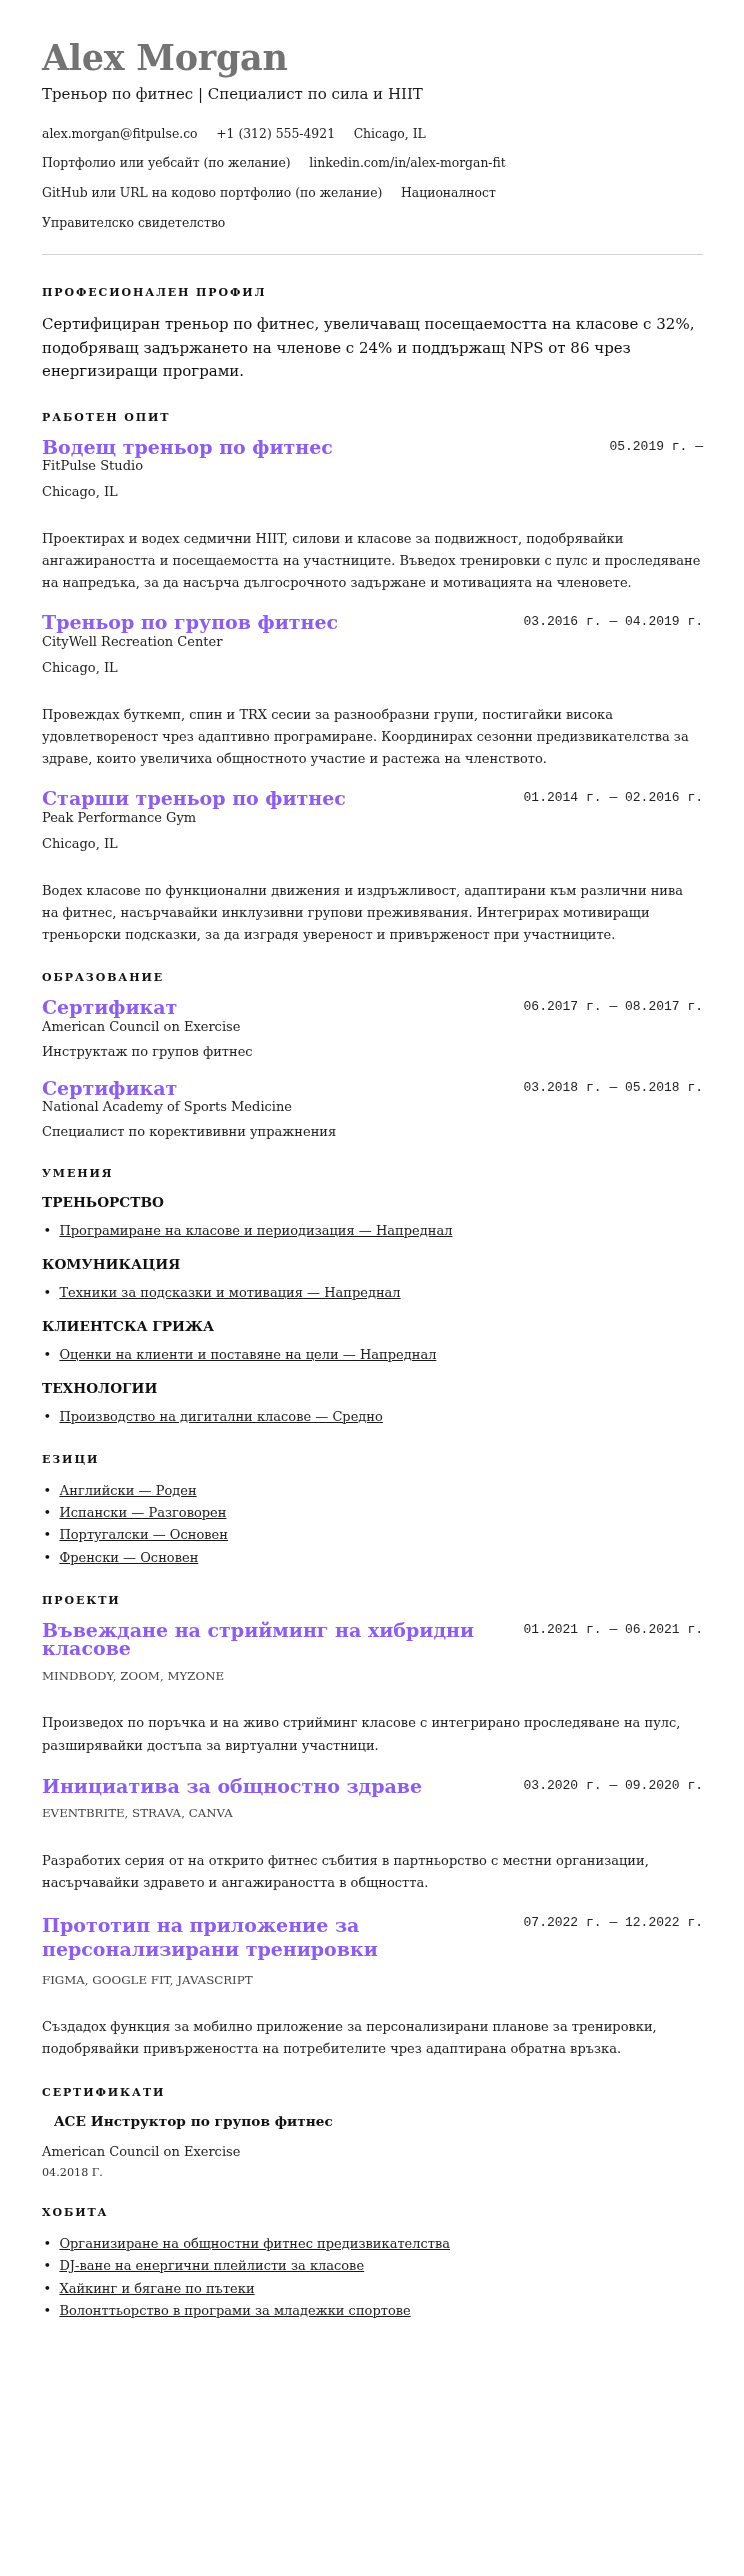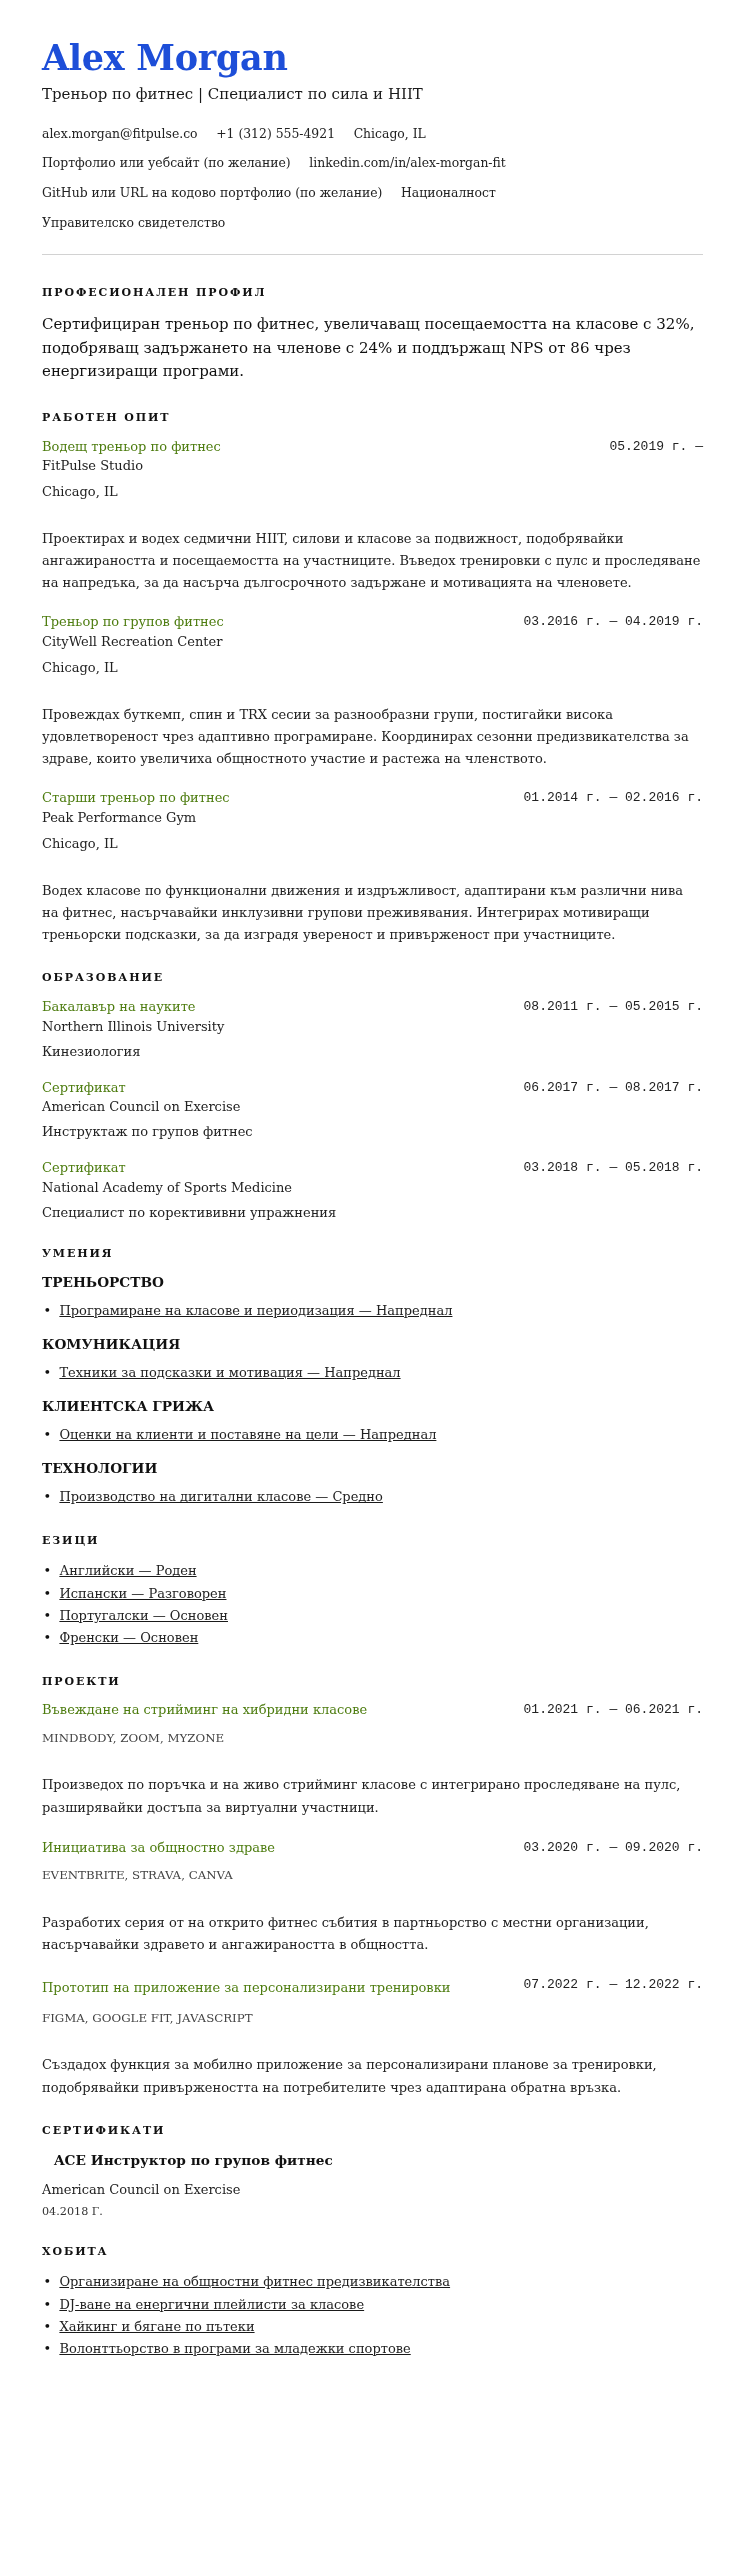--- a/index.html
+++ b/index.html
@@ -1,27 +1,27 @@
 <!DOCTYPE html>
 <html style="font-size:10px"><head>
 <meta charset="utf-8">
 <style>
   html, body { margin: 0; padding: 0; background: #ffffff; }
   body { width: 745px; min-height: 2576px; font-family: "DejaVu Serif", serif; color: #1a1a1a; }
   .page { padding: 35px 42px 25px 42px; box-sizing: border-box; width: 745px; }
-  .name { font-size: 35px; font-weight: bold; margin: 0; line-height: 45px; color: #1d4ed8; letter-spacing: -0.3px; }
+  .name { font-size: 35px; font-weight: bold; margin: 0; line-height: 45px; color: #737373; letter-spacing: -0.3px; }
   .headline { font-size: 15px; margin: 3.7px 0 21px 0; line-height: 21px; color: #1a1a1a; }
   .contact-line { font-size: 12.4px; line-height: 16px; margin: 0 0 13.7px 0; color: #222; }
   .contact-line span + span { margin-left: 18.6px; }
   .divider { border: none; border-top: 1.2px solid #d2d2d2; margin: 23.6px 0 31px 0; }
   .section-title { font-size: 11px; font-weight: bold; letter-spacing: 1.9px; margin: 0 0 13.7px 0; color: #111; text-transform: uppercase; }
   .summary { font-size: 15px; line-height: 23.6px; margin: 0 0 27px 0; color: #111; }
   .entry { margin-bottom: 18.6px; }
   .entry-head { display: flex; justify-content: space-between; align-items: flex-start; }
-  .entry-title { font-size: 13px; font-weight: normal; line-height: 18.6px; margin: 0; color: #4d7c0f; max-width: 435px; }
+  .entry-title { font-size: 19px; font-weight: bold; line-height: 18.6px; margin: 0; color: #8b5cf6; max-width: 435px; }
   .entry-date { font-size: 13px; line-height: 18.6px; color: #222; white-space: nowrap; font-family: Liberation Mono, monospace; }
   .entry-org { font-size: 13px; line-height: 18.6px; color: #222; margin: 1.2px 0 0 0; }
   .entry-loc { font-size: 13px; line-height: 18.6px; color: #222; margin: 7.4px 0 0 0; }
   .entry-desc { font-size: 13px; line-height: 22.3px; color: #222; margin: 26px 0 0 0; }
   .edu .entry-loc { margin-top: 6.2px; }
   .edu .entry { margin-bottom: 17.4px; }
   .tags { font-size: 11.8px; color: #444; margin: 10px 0 0 0; line-height: 17.4px; }
   .proj .entry-desc { margin-top: 27px; }
   .proj .entry { margin-bottom: 20px; }
   .skill-group-title { font-size: 13.7px; font-weight: bold; margin: 0 0 8.7px 0; color: #111; line-height: 17.4px; }
@@ -94,28 +94,20 @@
       </div>
       <div class="entry-org">Peak Performance Gym</div>
       <div class="entry-loc">Chicago, IL</div>
       <p class="entry-desc">Водех класове по функционални движения и издръжливост, адаптирани към различни нива на фитнес, насърчавайки инклузивни групови преживявания. Интегрирах мотивиращи треньорски подсказки, за да изградя увереност и привърженост при участниците.</p>
     </div>
   </section>
 
   <section class="section edu">
     <h2 class="section-title">Образование</h2>
 
-    <div class="entry">
-      <div class="entry-head">
-        <h3 class="entry-title">Бакалавър на науките</h3>
-        <span class="entry-date">08.2011 г. — 05.2015 г.</span>
-      </div>
-      <div class="entry-org">Northern Illinois University</div>
-      <div class="entry-loc">Кинезиология</div>
-    </div>
 
     <div class="entry">
       <div class="entry-head">
         <h3 class="entry-title">Сертификат</h3>
         <span class="entry-date">06.2017 г. — 08.2017 г.</span>
       </div>
       <div class="entry-org">American Council on Exercise</div>
       <div class="entry-loc">Инструктаж по групов фитнес</div>
     </div>
 

